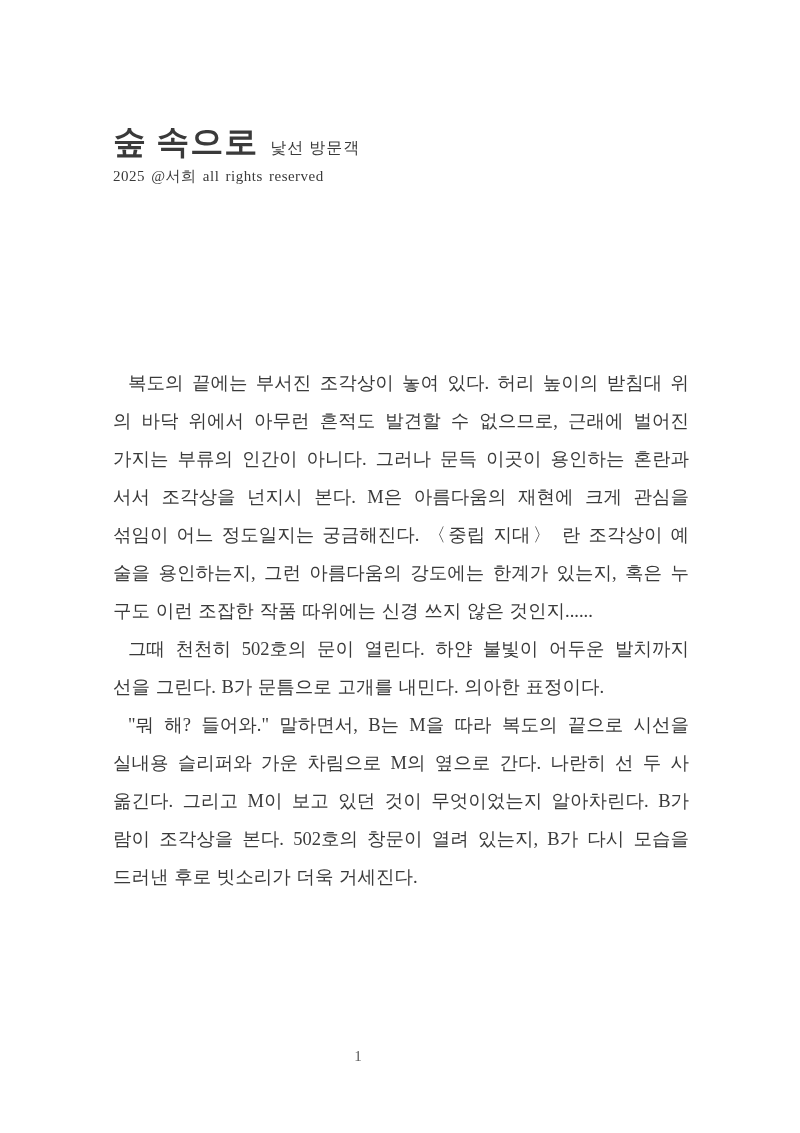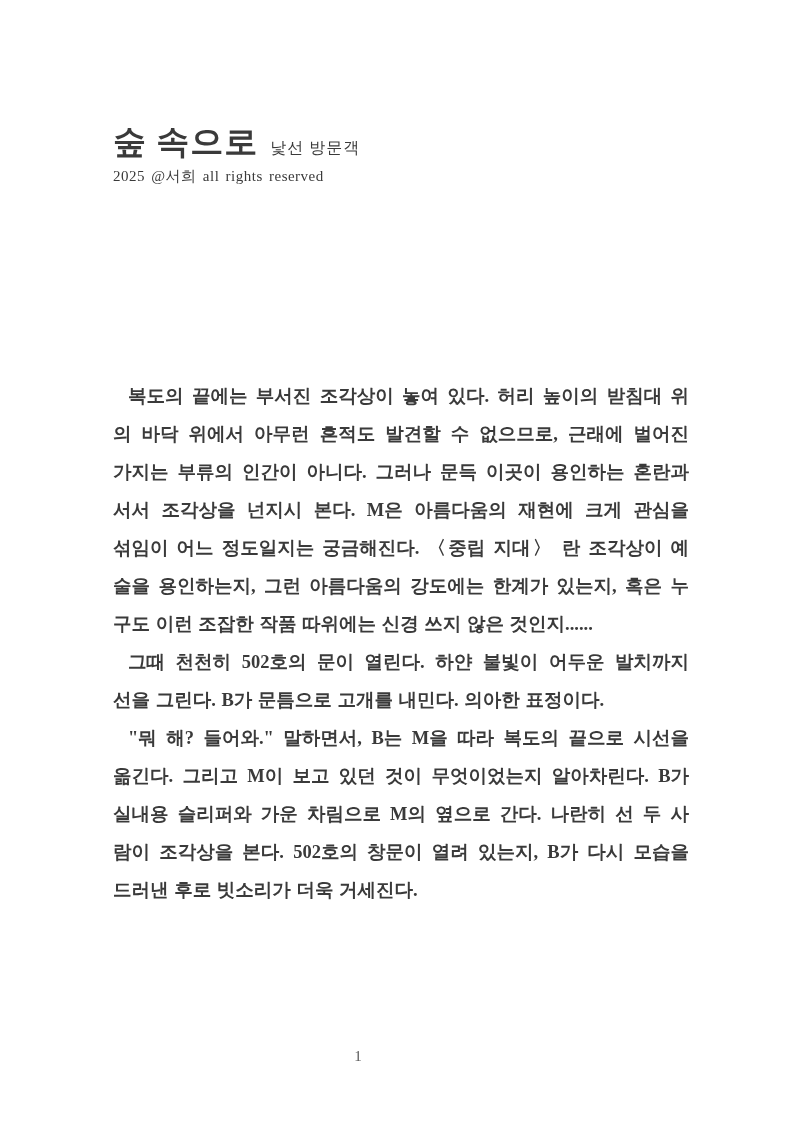--- a/index.html
+++ b/index.html
@@ -34,23 +34,22 @@
   }
   .copyright {
     font-size: 15px;
     margin-top: 2px;
     letter-spacing: 0.5px;
     word-spacing: 2px;
   }
   .body-text {
     position: absolute;
     left: 113px;
-    top: 377px;
+    top: 364px;
     width: 576px;
-    font-weight: bold;
   }
   .body-text .line {
     font-size: 18.5px;
     line-height: 38px;
     text-align: justify;
     text-align-last: justify;
     word-spacing: 1px;
     white-space: normal;
   }
   .body-text .line.first {
@@ -83,21 +82,21 @@
       <div class="line first">복도의 끝에는 부서진 조각상이 놓여 있다. 허리 높이의 받침대 위</div>
       <div class="line">의 바닥 위에서 아무런 흔적도 발견할 수 없으므로, 근래에 벌어진</div>
       <div class="line">가지는 부류의 인간이 아니다. 그러나 문득 이곳이 용인하는 혼란과</div>
       <div class="line">서서 조각상을 넌지시 본다. M은 아름다움의 재현에 크게 관심을</div>
       <div class="line">섞임이 어느 정도일지는 궁금해진다. 〈중립 지대〉 란 조각상이 예</div>
       <div class="line">술을 용인하는지, 그런 아름다움의 강도에는 한계가 있는지, 혹은 누</div>
       <div class="line plast">구도 이런 조잡한 작품 따위에는 신경 쓰지 않은 것인지......</div>
       <div class="line first">그때 천천히 502호의 문이 열린다. 하얀 불빛이 어두운 발치까지</div>
       <div class="line plast">선을 그린다. B가 문틈으로 고개를 내민다. 의아한 표정이다.</div>
       <div class="line first">"뭐 해? 들어와." 말하면서, B는 M을 따라 복도의 끝으로 시선을</div>
+      <div class="line">실내용 슬리퍼와 가운 차림으로 M의 옆으로 간다. 나란히 선 두 사</div>
       <div class="line">옮긴다. 그리고 M이 보고 있던 것이 무엇이었는지 알아차린다. B가</div>
-      <div class="line">실내용 슬리퍼와 가운 차림으로 M의 옆으로 간다. 나란히 선 두 사</div>
       <div class="line">람이 조각상을 본다. 502호의 창문이 열려 있는지, B가 다시 모습을</div>
       <div class="line plast">드러낸 후로 빗소리가 더욱 거세진다.</div>
     </div>
 
   <div class="page-number">1</div>
 
 </div>
 
 </body></html>

